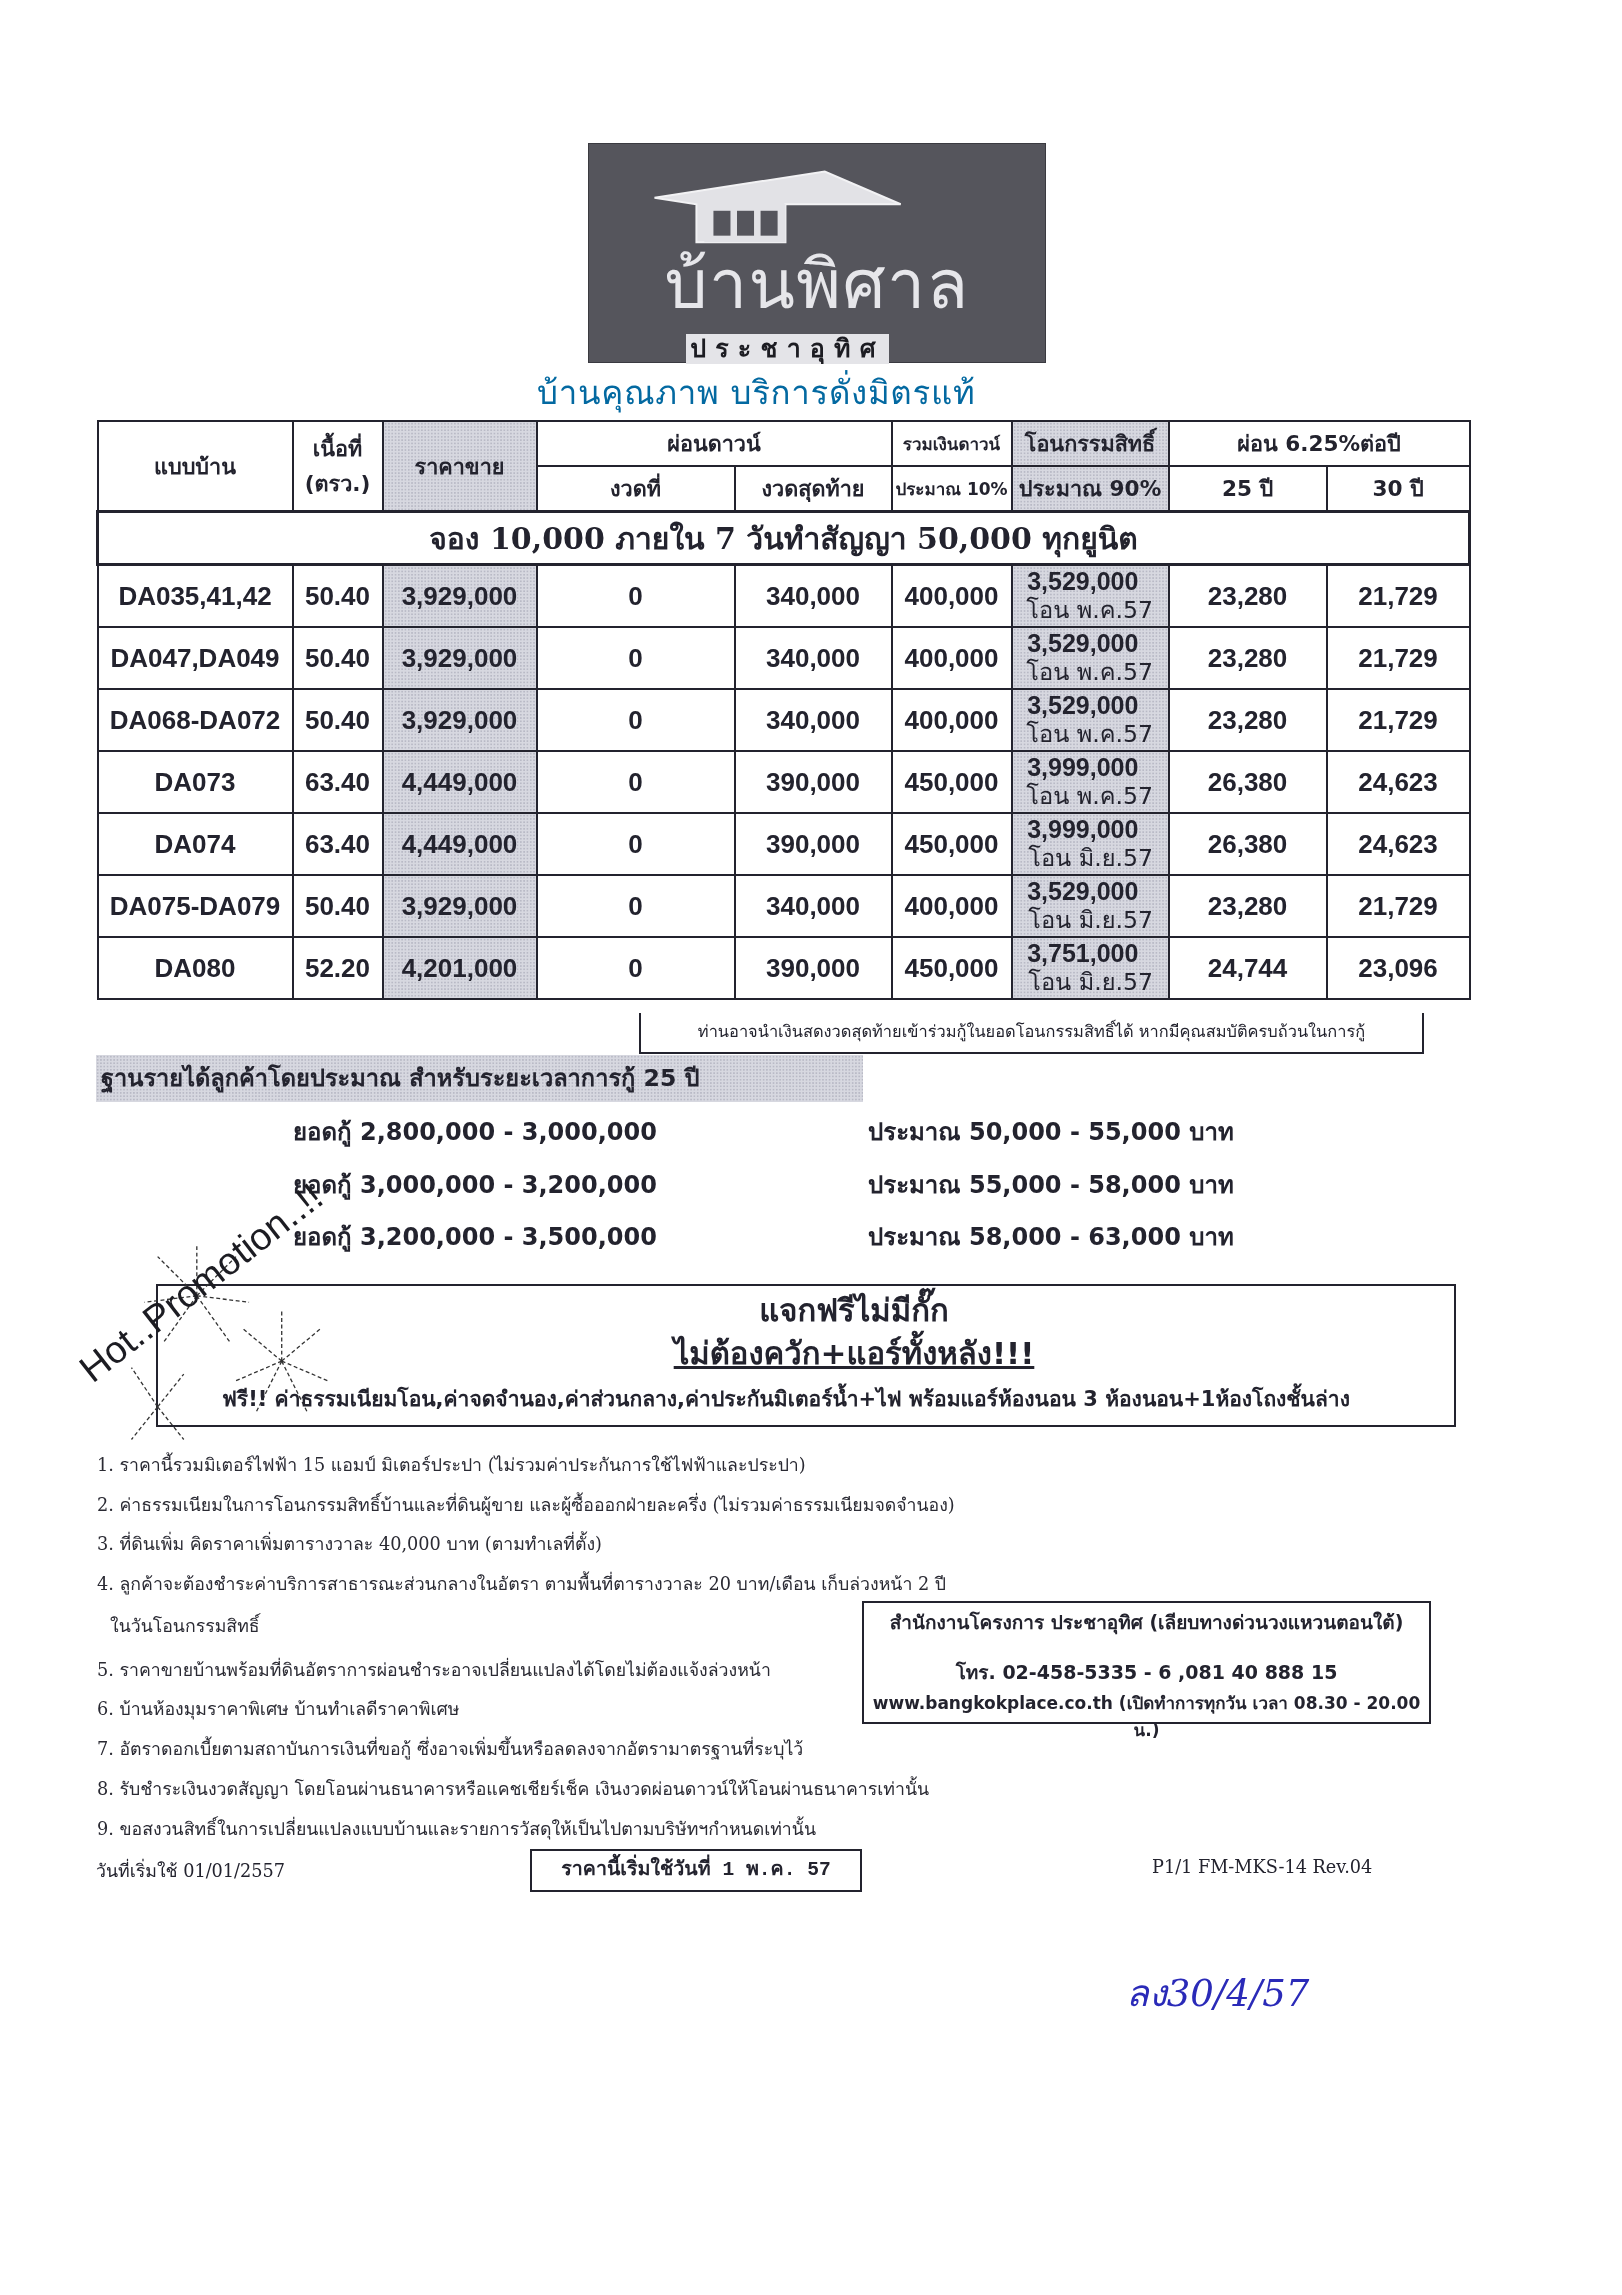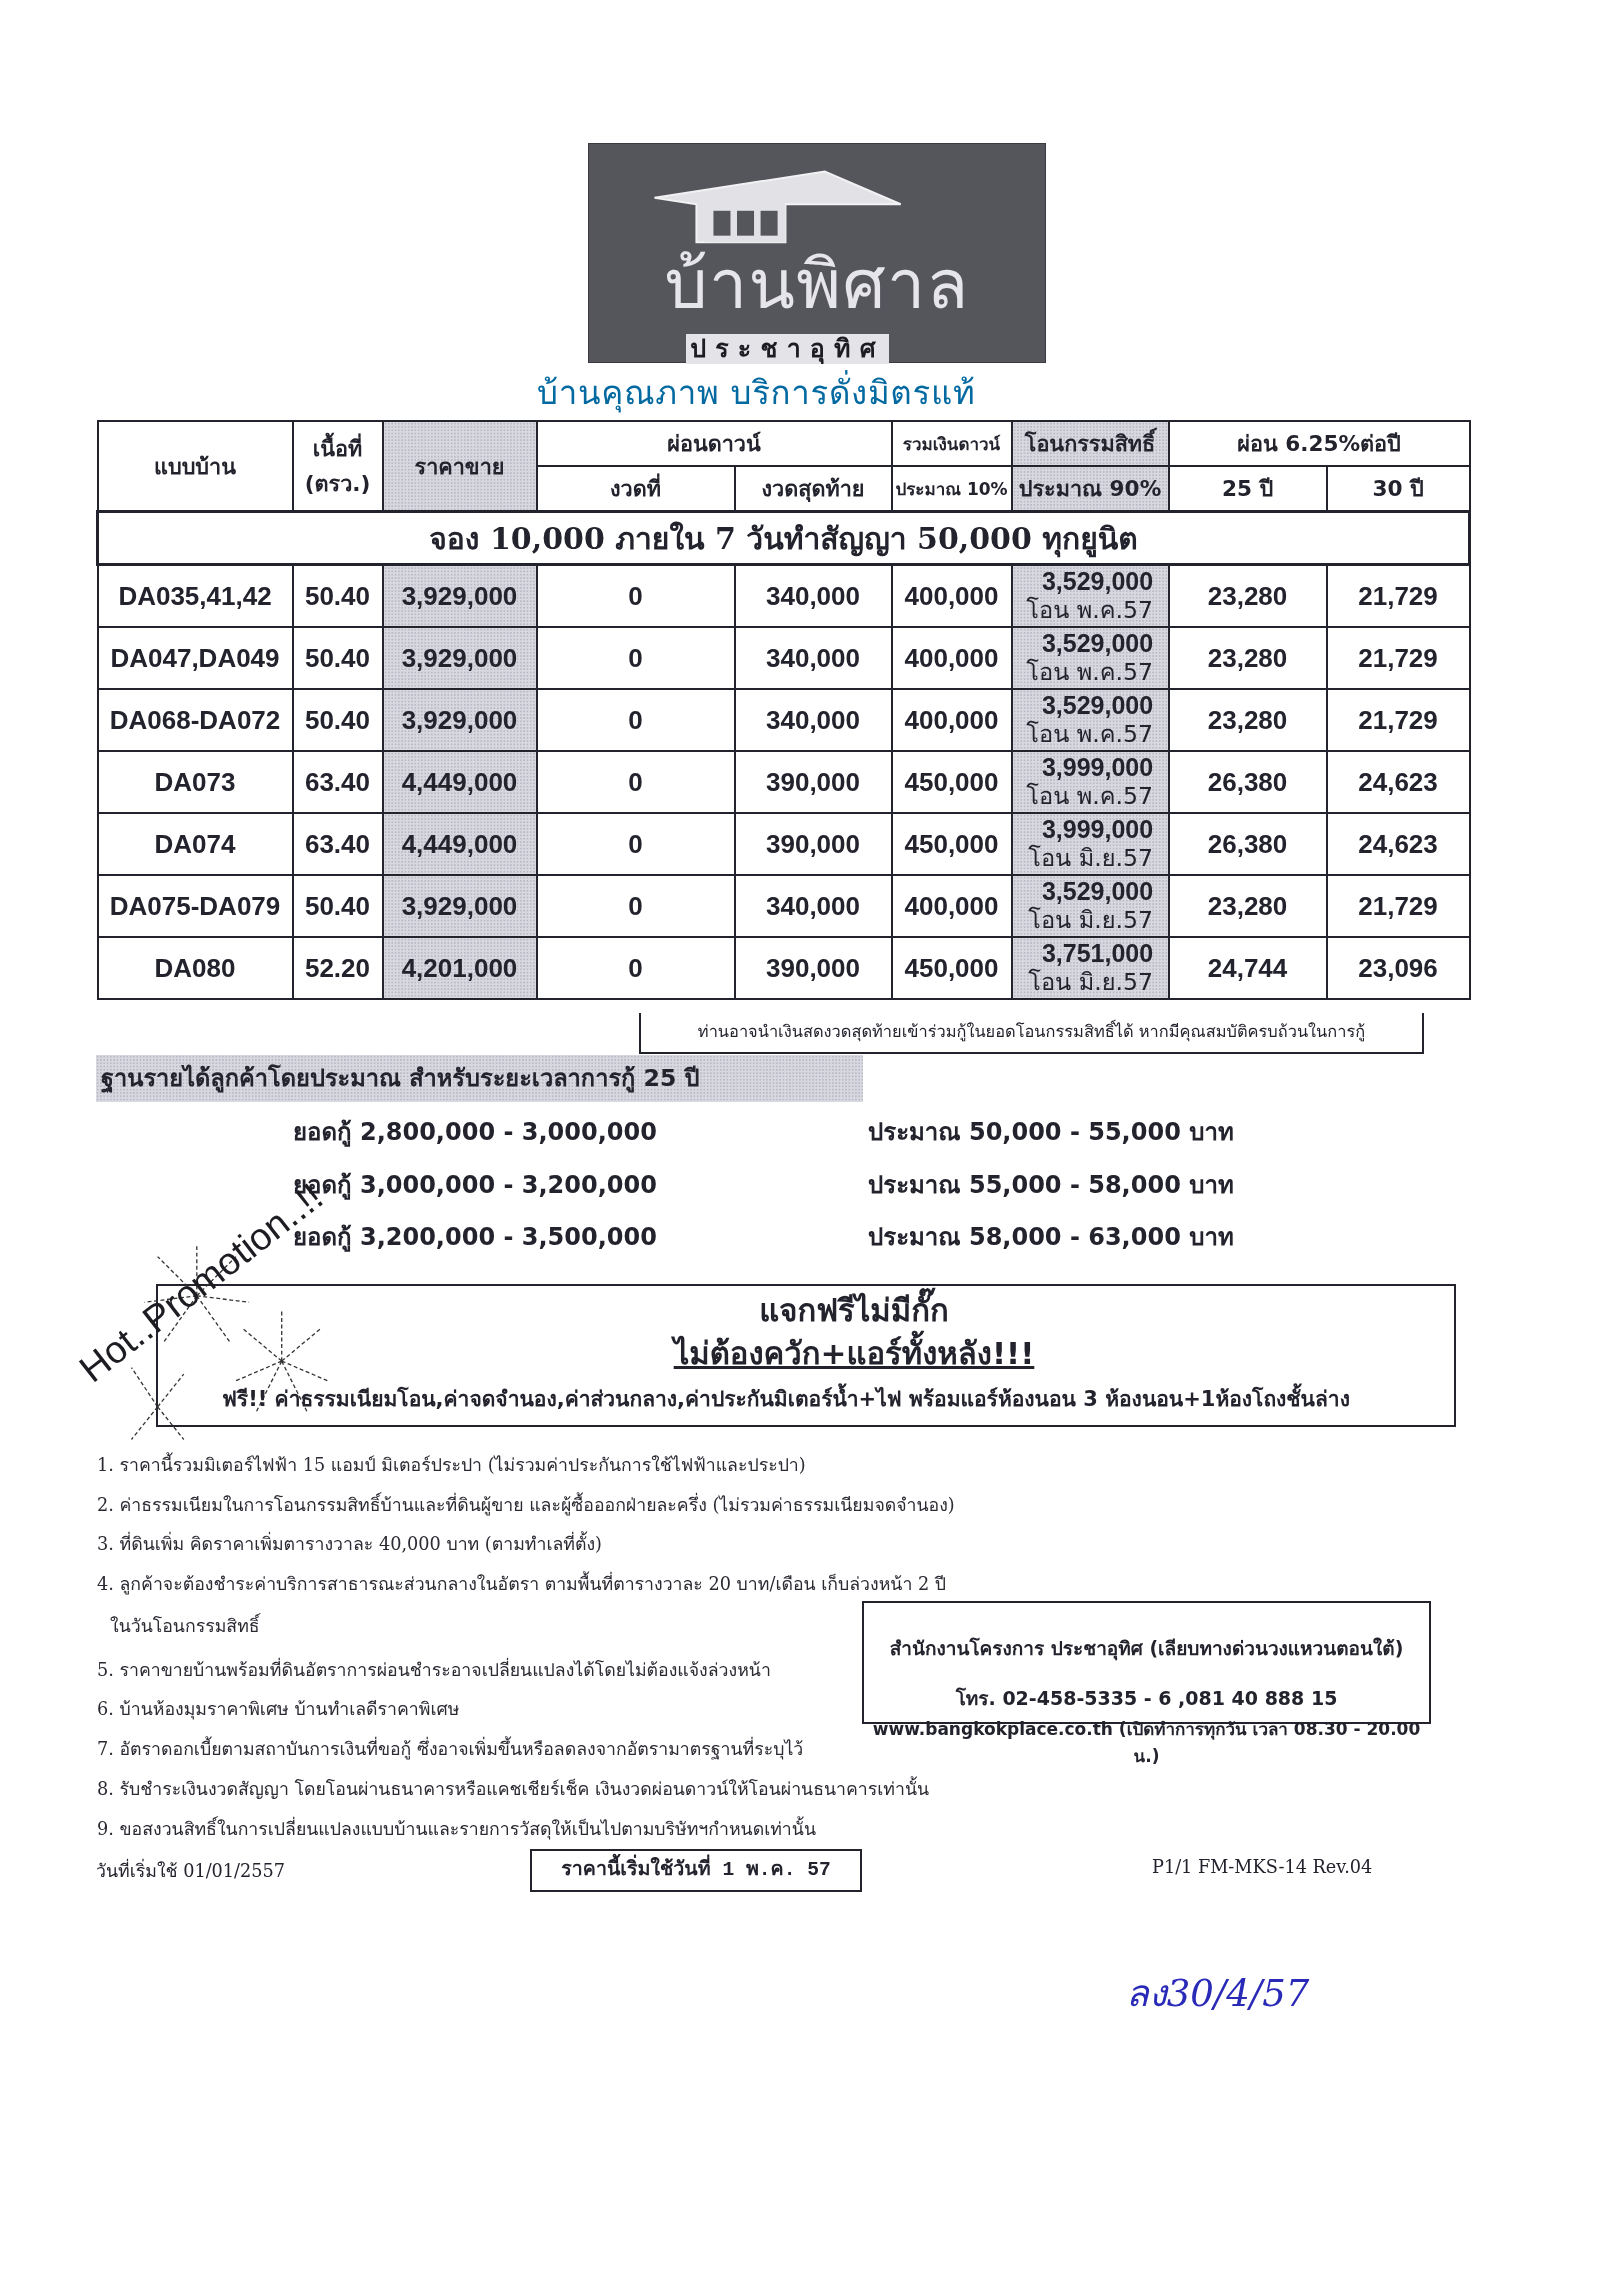--- a/index.html
+++ b/index.html
@@ -22,21 +22,21 @@
   table.price { position: absolute; left: 96px; top: 420px; width: 1373px; border-collapse: collapse; table-layout: fixed; }
   table.price td, table.price th { border: 2.6px solid #23232e; padding: 0; text-align: center; vertical-align: middle;
                                   font-weight: bold; font-family: "Liberation Sans", sans-serif; }
   table.price th { font-family: "DejaVu Sans", sans-serif; font-size: 21.6px; height: 43px; }
   th.small { font-size: 17px !important; }
   .shade { background: #d7d8e0; background-image: radial-gradient(#b9bac6 0.7px, transparent 0.8px); background-size: 3.3px 3.3px; }
   td.booking { font-family: "DejaVu Serif", serif !important; font-size: 30px; height: 50px; border-width: 3.3px !important; }
   td.cell { font-size: 26px; height: 60px; }
   td.model { font-size: 26px; }
   td.right { text-align: right; padding-right: 13px; }
-  .xfer-amt { display: block; text-align: right; padding-right: 14.4px; font-size: 25px; line-height: 29px; }
+  .xfer-amt { display: block; padding-right: 14.4px; font-size: 25px; line-height: 29px; }
   .xfer-date { display: block; text-align: right; padding-right: 14.4px; font-size: 23.6px; font-weight: normal;
                font-family: "DejaVu Sans", sans-serif; line-height: 29px; }
 
   .note-box { left: 639px; top: 1013px; width: 785px; height: 41px; border: 2.6px solid #23232e; border-top: none;
               box-sizing: border-box; text-align: center; font-weight: normal; font-size: 16.4px; line-height: 38px; }
 
   
   .income-head { left: 96px; top: 1055px; width: 767px; height: 47px; box-sizing: border-box; padding-left: 5px;
                  font-weight: bold; font-size: 23.6px; line-height: 47px; }
   .loan-row { left: 293px; font-weight: bold; font-size: 24px; }
@@ -258,21 +258,21 @@
 <div class="abs term" style="top:1530px">3. ที่ดินเพิ่ม คิดราคาเพิ่มตารางวาละ  40,000 บาท (ตามทำเลที่ตั้ง)</div>
 <div class="abs term" style="top:1570px">4. ลูกค้าจะต้องชำระค่าบริการสาธารณะส่วนกลางในอัตรา ตามพื้นที่ตารางวาละ 20 บาท/เดือน เก็บล่วงหน้า 2 ปี</div>
 <div class="abs term" style="top:1612px;left:110px">ในวันโอนกรรมสิทธิ์</div>
 <div class="abs term" style="top:1656px">5. ราคาขายบ้านพร้อมที่ดินอัตราการผ่อนชำระอาจเปลี่ยนแปลงได้โดยไม่ต้องแจ้งล่วงหน้า</div>
 <div class="abs term" style="top:1695px">6. บ้านห้องมุมราคาพิเศษ   บ้านทำเลดีราคาพิเศษ</div>
 <div class="abs term" style="top:1735px">7. อัตราดอกเบี้ยตามสถาบันการเงินที่ขอกู้ ซึ่งอาจเพิ่มขึ้นหรือลดลงจากอัตรามาตรฐานที่ระบุไว้</div>
 <div class="abs term" style="top:1775px">8. รับชำระเงินงวดสัญญา โดยโอนผ่านธนาคารหรือแคชเชียร์เช็ค เงินงวดผ่อนดาวน์ให้โอนผ่านธนาคารเท่านั้น</div>
 <div class="abs term" style="top:1815px">9. ขอสงวนสิทธิ์ในการเปลี่ยนแปลงแบบบ้านและรายการวัสดุให้เป็นไปตามบริษัทฯกำหนดเท่านั้น</div>
 
 <div class="abs office-box">
-  <div style="margin-top:30px">สำนักงานโครงการ    ประชาอุทิศ  (เลียบทางด่วนวงแหวนตอนใต้)</div>
+  <div style="margin-top:4px">สำนักงานโครงการ    ประชาอุทิศ  (เลียบทางด่วนวงแหวนตอนใต้)</div>
   <div style="margin-top:20px">โทร. 02-458-5335 - 6 ,081 40 888 15</div>
   <div style="margin-top:2px;font-size:17px">www.bangkokplace.co.th  (เปิดทำการทุกวัน เวลา 08.30 - 20.00 น.)</div>
 </div>
 
 <div class="abs start-date">วันที่เริ่มใช้  01/01/2557</div>
 <div class="abs price-date-box">ราคานี้เริ่มใช้วันที่ 1 พ.ค. 57</div>
 <div class="abs doc-code">P1/1 FM-MKS-14  Rev.04</div>
 <div class="abs handwriting">ลง30/4/57</div>
 
 

